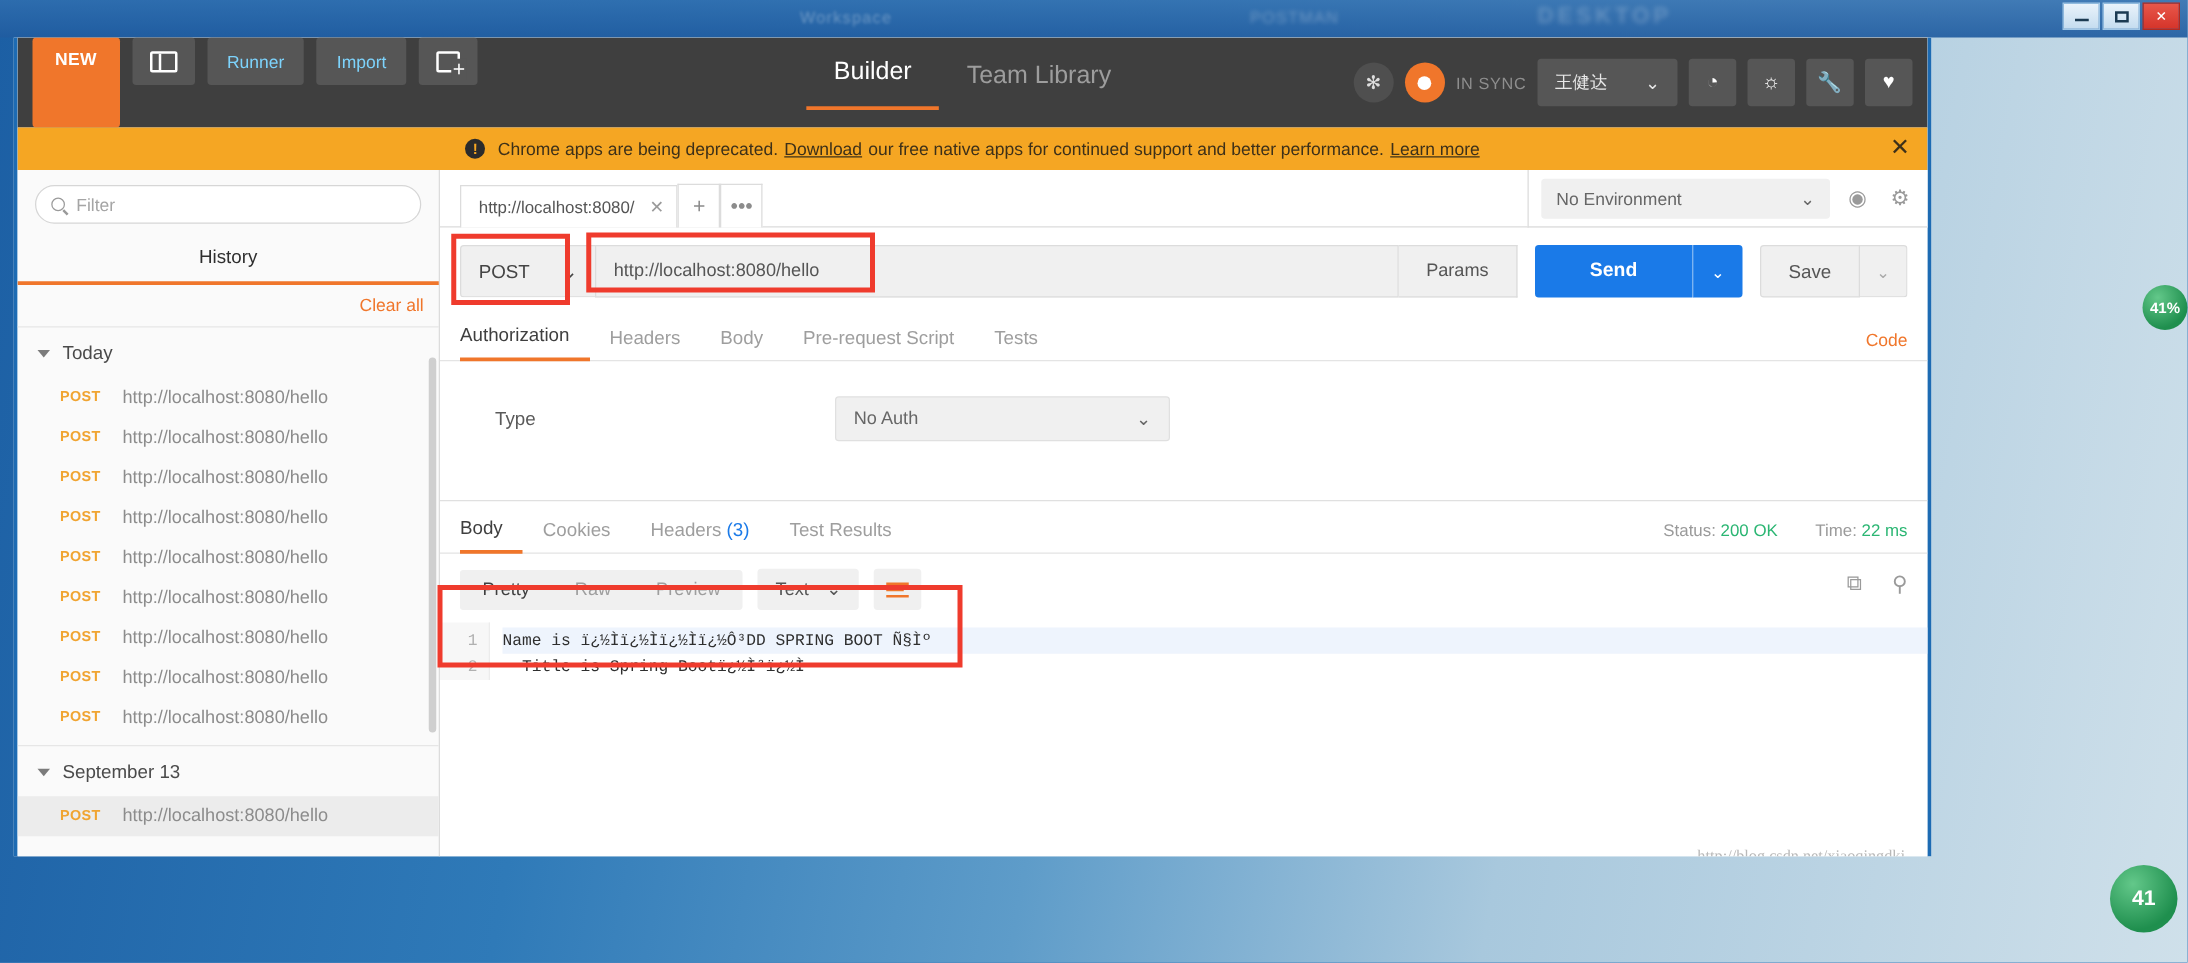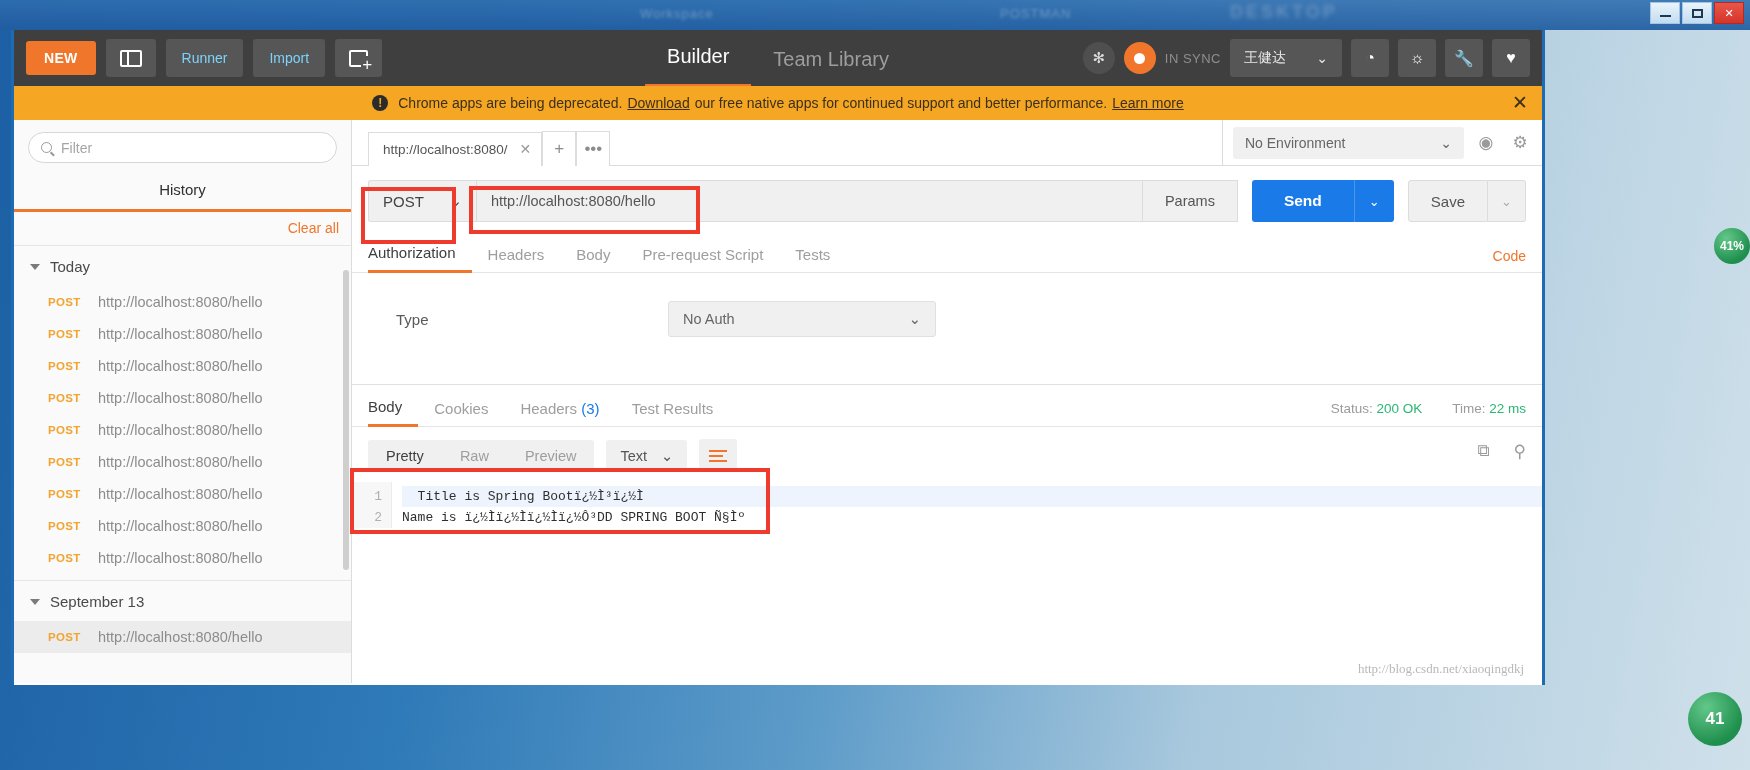--- a/index.html
+++ b/index.html
@@ -52,22 +52,22 @@
   .app {
     position: absolute; left: 11px; top: 30px;
     width: 1534px; height: 655px;
     background: #fff; overflow: hidden;
     border-left: 3px solid #1d6bb3;
     border-right: 3px solid #1d6bb3;
   }
 
   
   .topbar {
-    position: relative; height: 56px; background: #3f3f3f;
-    display: flex; align-items: center; padding: 0 12px;
+    position: relative; height: 72px; background: #3f3f3f;
+    display: flex; padding: 0 12px;
   }
   .btn-new {
     background: #f0762b; color: #fff; font-weight: bold; font-size: 14px;
     padding: 9px 18px; border-radius: 3px; cursor: pointer; letter-spacing: .3px;
   }
   .tb-btn {
     background: #565656; color: #7dd3fc; font-size: 14px;
     padding: 9px 16px; border-radius: 3px; margin-left: 10px; cursor: pointer;
     display: flex; align-items: center; height: 38px;
   }
@@ -228,21 +228,21 @@
     flex:1; height:42px; border:1px solid #dcdcdc; background:#f0f0f0;
     font-size: 14.5px; color:#555; padding: 0 14px; outline:none;
     font-family:"Liberation Sans", sans-serif;
   }
   .params-btn {
     height:42px; border:1px solid #dcdcdc; border-left:none; background:#f0f0f0;
     padding: 0 22px; display:flex; align-items:center; font-size:14.5px; color:#555; cursor:pointer;
   }
   .send-btn {
     height:42px; background:#1a7ae8; color:#fff; font-weight:bold; font-size:15.5px;
-    padding: 0 32px; display:flex; align-items:center; border-radius:3px 0 0 3px;
+    padding: 0 44px; display:flex; align-items:center; border-radius:3px 0 0 3px;
     margin-left: 14px; cursor:pointer;
   }
   .send-caret {
     height:42px; width: 40px; background:#1a7ae8; color:#fff; display:flex;
     align-items:center; justify-content:center; border-left:1px solid #4a96ec;
     border-radius: 0 3px 3px 0; cursor:pointer; font-size: 13px;
   }
   .save-btn {
     height:42px; background:#f0f0f0; border:1px solid #dcdcdc; color:#555;
     padding: 0 22px; display:flex; align-items:center; font-size:15px;
@@ -574,22 +574,22 @@
             <span class="search-ico">⚲</span>
           </div>
         </div>
 
         <div class="code-view">
           <div class="gutter">
             <div>1</div>
             <div>2</div>
           </div>
           <div class="code-lines">
+            <div class="ln">Name is ï¿½Ìï¿½Ìï¿½Ìï¿½Ô³DD SPRING BOOT Ñ§Ìº</div>
             <div class="ln">  Title is Spring Bootï¿½Ì³ï¿½Ì</div>
-            <div class="ln">Name is ï¿½Ìï¿½Ìï¿½Ìï¿½Ô³DD SPRING BOOT Ñ§Ìº</div>
           </div>
         </div>
 
         <div class="watermark">http://blog.csdn.net/xiaoqingdkj</div>
       </div>
     </div>
   </div>
 
   <div class="anno" style="left:361px; top:187px; width:95px; height:57px;"></div>
   <div class="anno" style="left:469px; top:186px; width:231px; height:48px;"></div>

